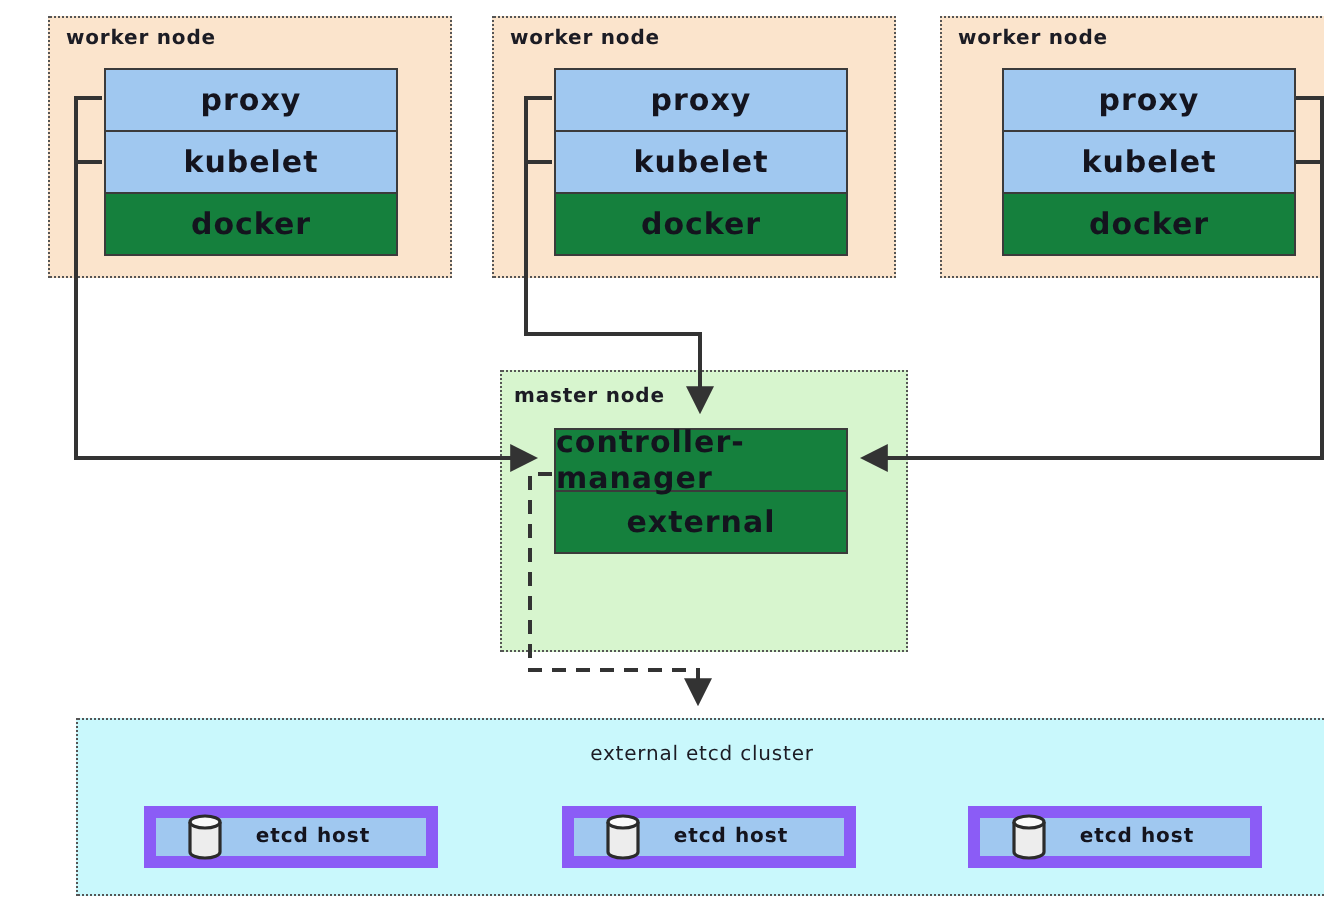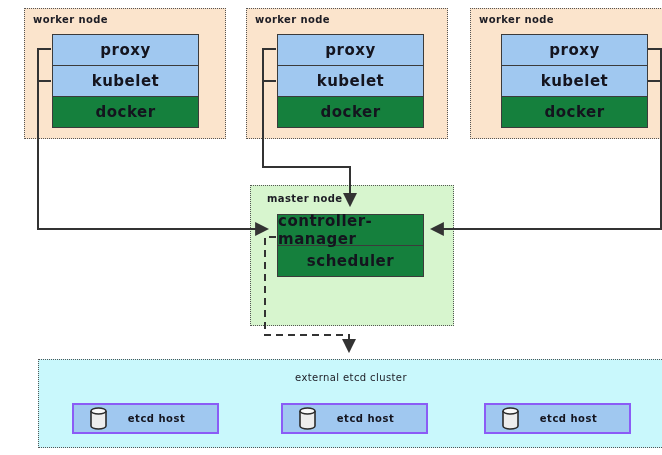--- a/index.html
+++ b/index.html
@@ -25,21 +25,21 @@
   }
   .comp + .comp{margin-top:-1px;}
   .comp.primary{background:#A0C8F0;}
   .comp.secondary{background:#15803d;}
   .etcd-title{
     position:absolute;left:0;right:0;top:12px;text-align:center;
     font-size:10px;font-weight:normal;color:#1c1c24;letter-spacing:0.4px;
   }
   .host{
     position:absolute;box-sizing:border-box;width:147px;height:31px;
-    background:#A0C8F0;border:2px solid #8b5cf6;
+    background:#A0C8F0;border:6px solid #8b5cf6;
     display:flex;align-items:center;padding-left:15px;
   }
   .host .db-ic{flex:0 0 auto;display:block;}
   .host .host-label{
     flex:1;text-align:center;margin-right:12px;
     font-size:10px;font-weight:bold;color:#14141e;letter-spacing:0.5px;
   }
   svg.wires{position:absolute;left:0;top:0;pointer-events:none;}
 </style>
 </head>
@@ -68,24 +68,24 @@
   <div class="container-box worker-bg" style="left:452px;top:8px;width:205px;height:131px;">
     <div class="container-label" style="left:8px;top:5px;">worker node</div>
     <div class="stack" style="left:30px;top:25px;">
       <div class="comp primary">proxy</div>
       <div class="comp primary">kubelet</div>
       <div class="comp secondary">docker</div>
     </div>
   </div>
 
   <div class="container-box master-bg" style="left:232px;top:185px;width:204px;height:141px;">
-    <div class="container-label" style="left:16px;top:7px;">master node</div>
+    <div class="container-label" style="left:6px;top:7px;">master node</div>
     <div class="stack" style="left:26px;top:28px;">
       <div class="comp secondary">controller-manager</div>
-      <div class="comp secondary">scheduler</div>
+      <div class="comp secondary">external</div>
     </div>
   </div>
 
   <div class="container-box etcd-bg" style="left:20px;top:359px;width:626px;height:89px;">
     <div class="etcd-title">external etcd cluster</div>
 
     <div class="host" style="left:33px;top:43px;">
       <svg class="db-ic" width="19" height="23" viewBox="0 0 19 23">
         <path d="M2,4 v15 a7.5,3 0 0 0 15,0 v-15" fill="#ededed" stroke="#2b2b2b" stroke-width="1.6"></path>
         <ellipse cx="9.5" cy="4" rx="7.5" ry="3" fill="#fafafa" stroke="#2b2b2b" stroke-width="1.6"></ellipse>

